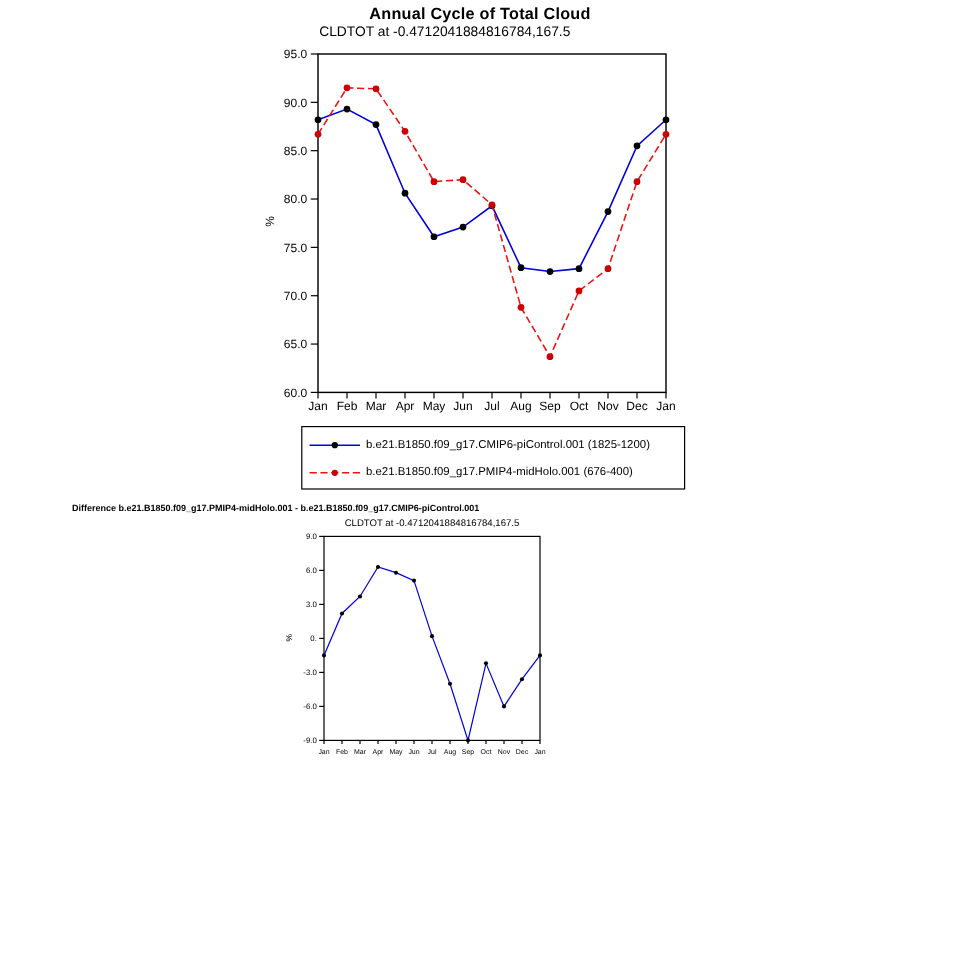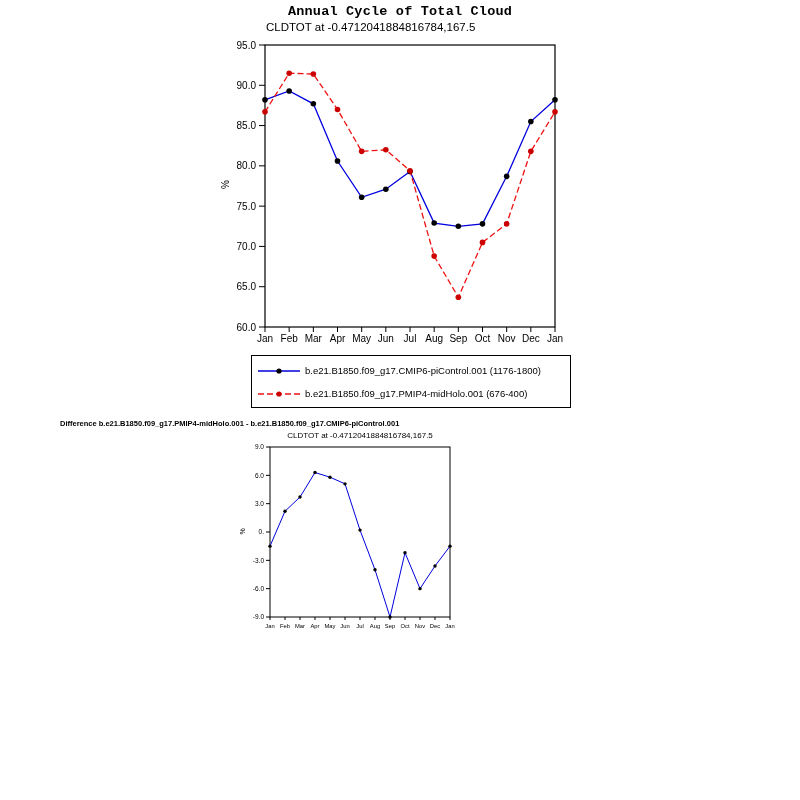--- a/index.html
+++ b/index.html
@@ -1,21 +1,21 @@
 <!DOCTYPE html>
 <html><head>
 <meta charset="utf-8">
 <style>
   html,body{margin:0;padding:0;background:#fff;}
   body{font-family:"Liberation Sans", sans-serif;color:#000;}
   .canvas{position:relative;width:800px;height:800px;background:#fff;overflow:hidden;}
   .abs{position:absolute;}
   #chart-svg{position:absolute;left:0;top:0;}
   svg text{font-family:"Liberation Sans", sans-serif;fill:#000;}
-  .top-title{left:0;top:4px;width:800px;text-align:center;font-size:13.5px;font-weight:bold;letter-spacing:.2px;font-family:Liberation Mono, monospace;}
+  .top-title{left:0;top:4px;width:800px;text-align:center;font-size:13.5px;font-weight:bold;letter-spacing:.2px;}
   .top-subtitle{left:266px;top:21px;font-size:11.5px;}
   .ylabel-top{left:221px;top:179px;font-size:10px;transform:rotate(-90deg);}
   .ylabel-bottom{left:239px;top:528px;font-size:7px;transform:rotate(-90deg);}
   .legend{left:251px;top:355px;width:318px;border:1px solid #000;background:#fff;padding:3px 0 2px 0;}
   .legend-row{display:flex;align-items:center;height:23px;padding-left:5px;}
   .legend-row .lbl{font-size:9.5px;margin-left:4px;white-space:nowrap;}
   .bottom-title{left:60px;top:419px;width:600px;text-align:left;font-size:7.5px;font-weight:bold;}
   .bottom-subtitle{left:60px;top:431px;width:600px;text-align:center;font-size:8px;}
 </style>
 </head>
@@ -173,21 +173,21 @@
   <div class="abs top-title">Annual Cycle of Total Cloud</div>
   <div class="abs top-subtitle">CLDTOT at -0.4712041884816784,167.5</div>
   <div class="abs ylabel-top">%</div>
 
   <div class="abs legend">
     <div class="legend-row">
       <svg class="legend-sample" width="44" height="14">
           <line x1="1" y1="7" x2="43" y2="7" stroke="#0000dd" stroke-width="1.3"></line>
           <circle cx="22" cy="7" r="2.6" fill="#000000"></circle>
         </svg>
-      <span class="lbl">b.e21.B1850.f09_g17.CMIP6-piControl.001 (1176-1800)</span>
+      <span class="lbl">b.e21.B1850.f09_g17.CMIP6-piControl.001 (1825-1200)</span>
     </div>
     <div class="legend-row">
       <svg class="legend-sample" width="44" height="14">
           <line x1="1" y1="7" x2="43" y2="7" stroke="#ee1111" stroke-width="1.3" stroke-dasharray="6,3"></line>
           <circle cx="22" cy="7" r="2.6" fill="#cc0000"></circle>
         </svg>
       <span class="lbl">b.e21.B1850.f09_g17.PMIP4-midHolo.001 (676-400)</span>
     </div>
   </div>
 

